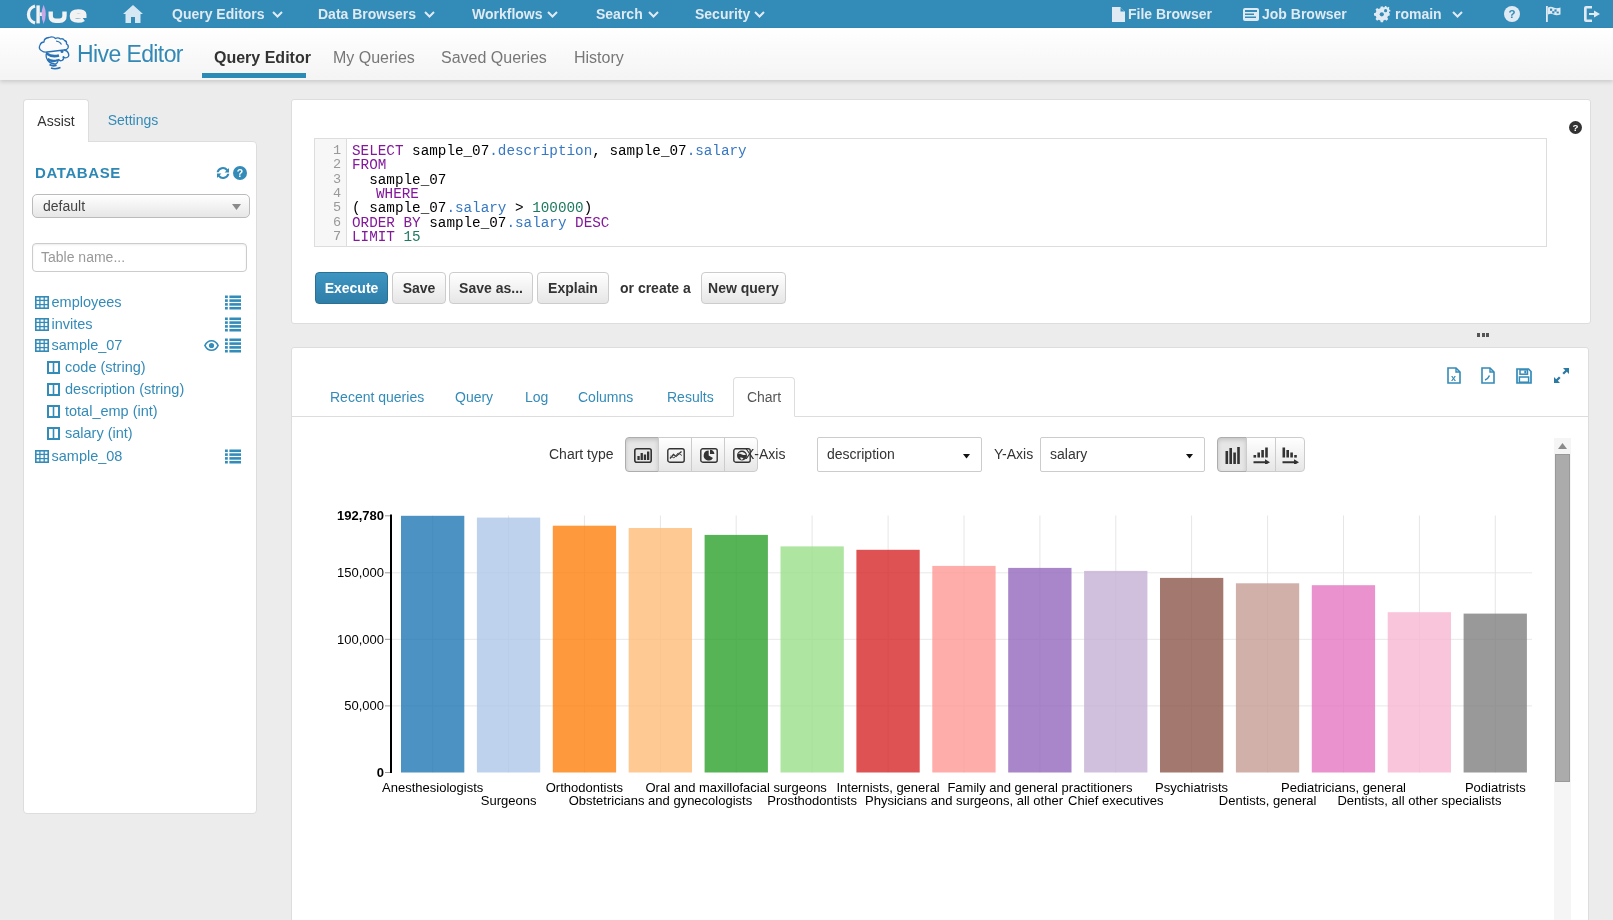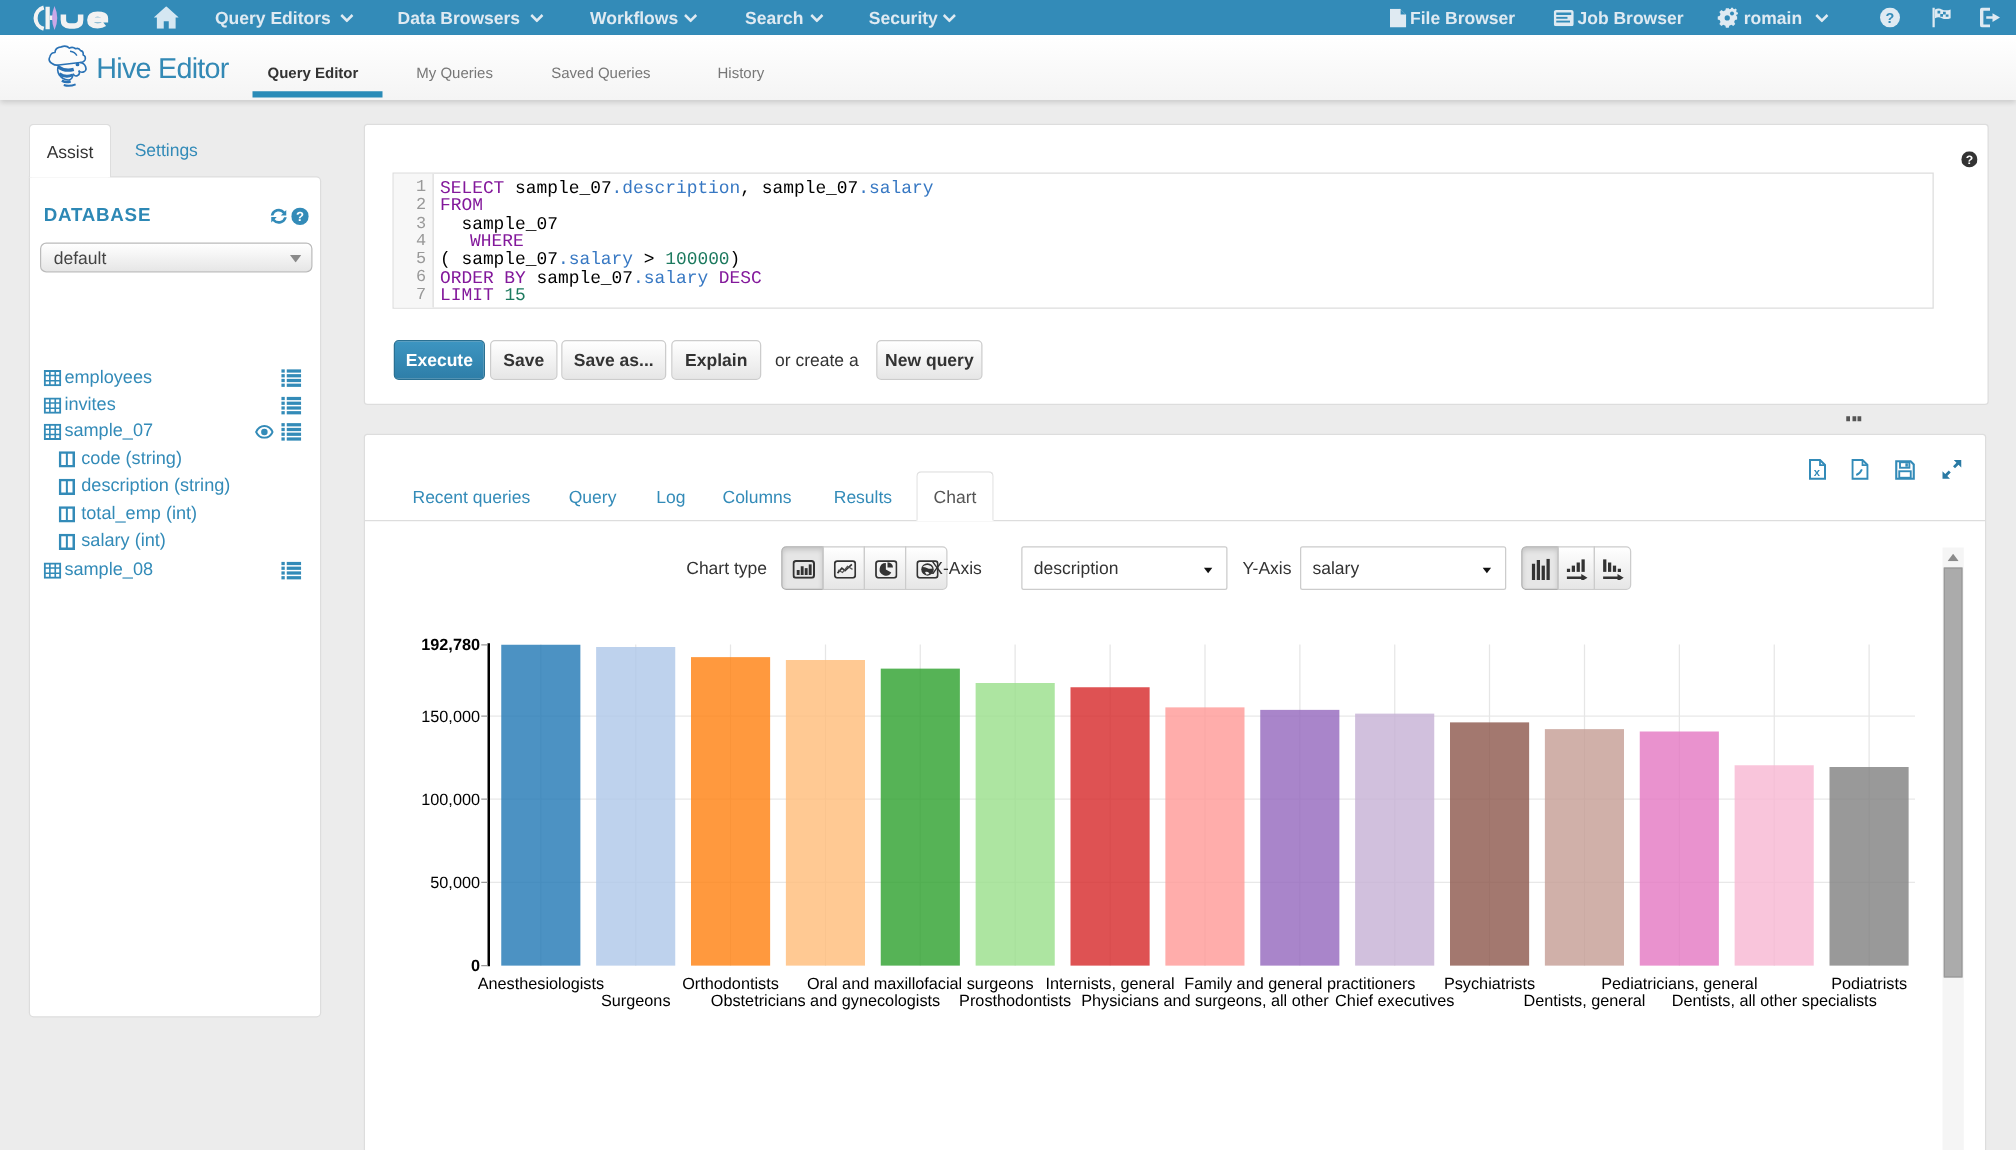--- a/index.html
+++ b/index.html
@@ -7,21 +7,21 @@
   font-family:"Liberation Sans", sans-serif; }
 .abs { position:absolute; }
 
 #topnav { position:absolute; left:0; top:0; width:1613px; height:28px; background:#338bb8; }
 .navitem { position:absolute; top:0; height:28px; line-height:28px; color:#dfeaf2;
   font-size:14px; font-weight:bold; white-space:nowrap; }
 
 #subnav { position:absolute; left:0; top:28px; width:1613px; height:52px; background:linear-gradient(#ffffff,#f4f4f4);
   box-shadow:0 2px 4px rgba(0,0,0,.14); }
 #hivetitle { position:absolute; left:77px; top:13px; font-size:23px; color:#3389b5; letter-spacing:-0.6px; }
-.subtab { position:absolute; top:19px; height:22px; line-height:22px; font-size:12px; color:#777; }
+.subtab { position:absolute; top:19px; height:22px; line-height:22px; font-size:16px; color:#777; }
 #qetab { color:#333; font-weight:bold; }
 #qeunderline { position:absolute; left:202px; top:45px; width:104px; height:5px; background:#2a8bb7; }
 
 #assisttab { position:absolute; left:23px; top:99px; width:66px; height:43px; background:#fff;
   border:1px solid #ddd; border-bottom:none; border-radius:4px 4px 0 0; z-index:3;
   font-size:14px; color:#333; text-align:center; line-height:42px; }
 #settingstab { position:absolute; left:103px; top:99px; width:60px; height:42px;
   font-size:14px; color:#338bb8; text-align:center; line-height:42px; }
 #assistpanel { position:absolute; left:23px; top:141px; width:234px; height:673px; background:#fff;
   border:1px solid #ddd; border-radius:0 4px 4px 4px; z-index:2; }
@@ -200,20 +200,21 @@
 
   <svg class="abs" style="left:209px;top:24px;" width="14" height="14" viewBox="0 0 16 16">
     <circle cx="8" cy="8" r="8" fill="#338bb8"></circle>
     <text x="8" y="12.4" font-size="12" font-weight="bold" fill="#fff" text-anchor="middle" font-family="Liberation Sans">?</text>
   </svg>
   <div id="dbselect">default
     <svg class="abs" style="right:8px;top:9px;" width="9" height="6" viewBox="0 0 9 6">
         <path d="M0 0 L9 0 L4.5 6 Z" fill="#8a8a8a"></path>
       </svg>
   </div>
+  <div id="tblinput">Table name...</div>
   <div id="treelist">
     <div class="trow" style="top:150px;">
       <svg class="abs" style="left:11px;top:4px;" width="14" height="13" viewBox="0 0 14 13">
           <rect x="0.8" y="0.8" width="12.4" height="11.4" fill="#fff" stroke="#338bb8" stroke-width="1.6"></rect>
           <g stroke="#338bb8" stroke-width="1.3">
             <line x1="1" y1="4.4" x2="13" y2="4.4"></line>
             <line x1="1" y1="8.6" x2="13" y2="8.6"></line>
             <line x1="4.9" y1="1" x2="4.9" y2="12"></line>
             <line x1="9.2" y1="1" x2="9.2" y2="12"></line>
           </g>
@@ -359,21 +360,21 @@
     <div class="cline" style="top:34px;">  sample_07</div>
     <div class="cline" style="top:48px;margin-left:24px;"><span class="kw">WHERE</span></div>
     <div class="cline" style="top:62px;">( sample_07<span class="v2">.salary</span> &gt; <span class="num">100000</span>)</div>
     <div class="cline" style="top:77px;"><span class="kw">ORDER BY</span> sample_07<span class="v2">.salary</span> <span class="kw">DESC</span></div>
     <div class="cline" style="top:91px;"><span class="kw">LIMIT</span> <span class="num">15</span></div>
   </div>
   <div class="btn" id="btn-exec" style="left:23px; width:73px;">Execute</div>
   <div class="btn" style="left:100px; width:54px;">Save</div>
   <div class="btn" style="left:157px; width:84px;">Save as...</div>
   <div class="btn" style="left:245px; width:72px;">Explain</div>
-  <div class="ctl-lbl" style="left:328px; top:172px; line-height:32px;">or create a</div>
+  <div class="ctl-lbl" style="left:328px; top:172px; line-height:32px;font-weight:bold;">or create a</div>
   <div class="btn" style="left:409px; width:85px;">New query</div>
 </div>
 
 <div id="rbar">
   <div class="abs" style="left:1186px;top:9px;width:3px;height:4px;background:#555;"></div>
   <div class="abs" style="left:1190.5px;top:9px;width:3px;height:4px;background:#555;"></div>
   <div class="abs" style="left:1195px;top:9px;width:3px;height:4px;background:#555;"></div>
 </div>
 
 <div id="bpanel">

